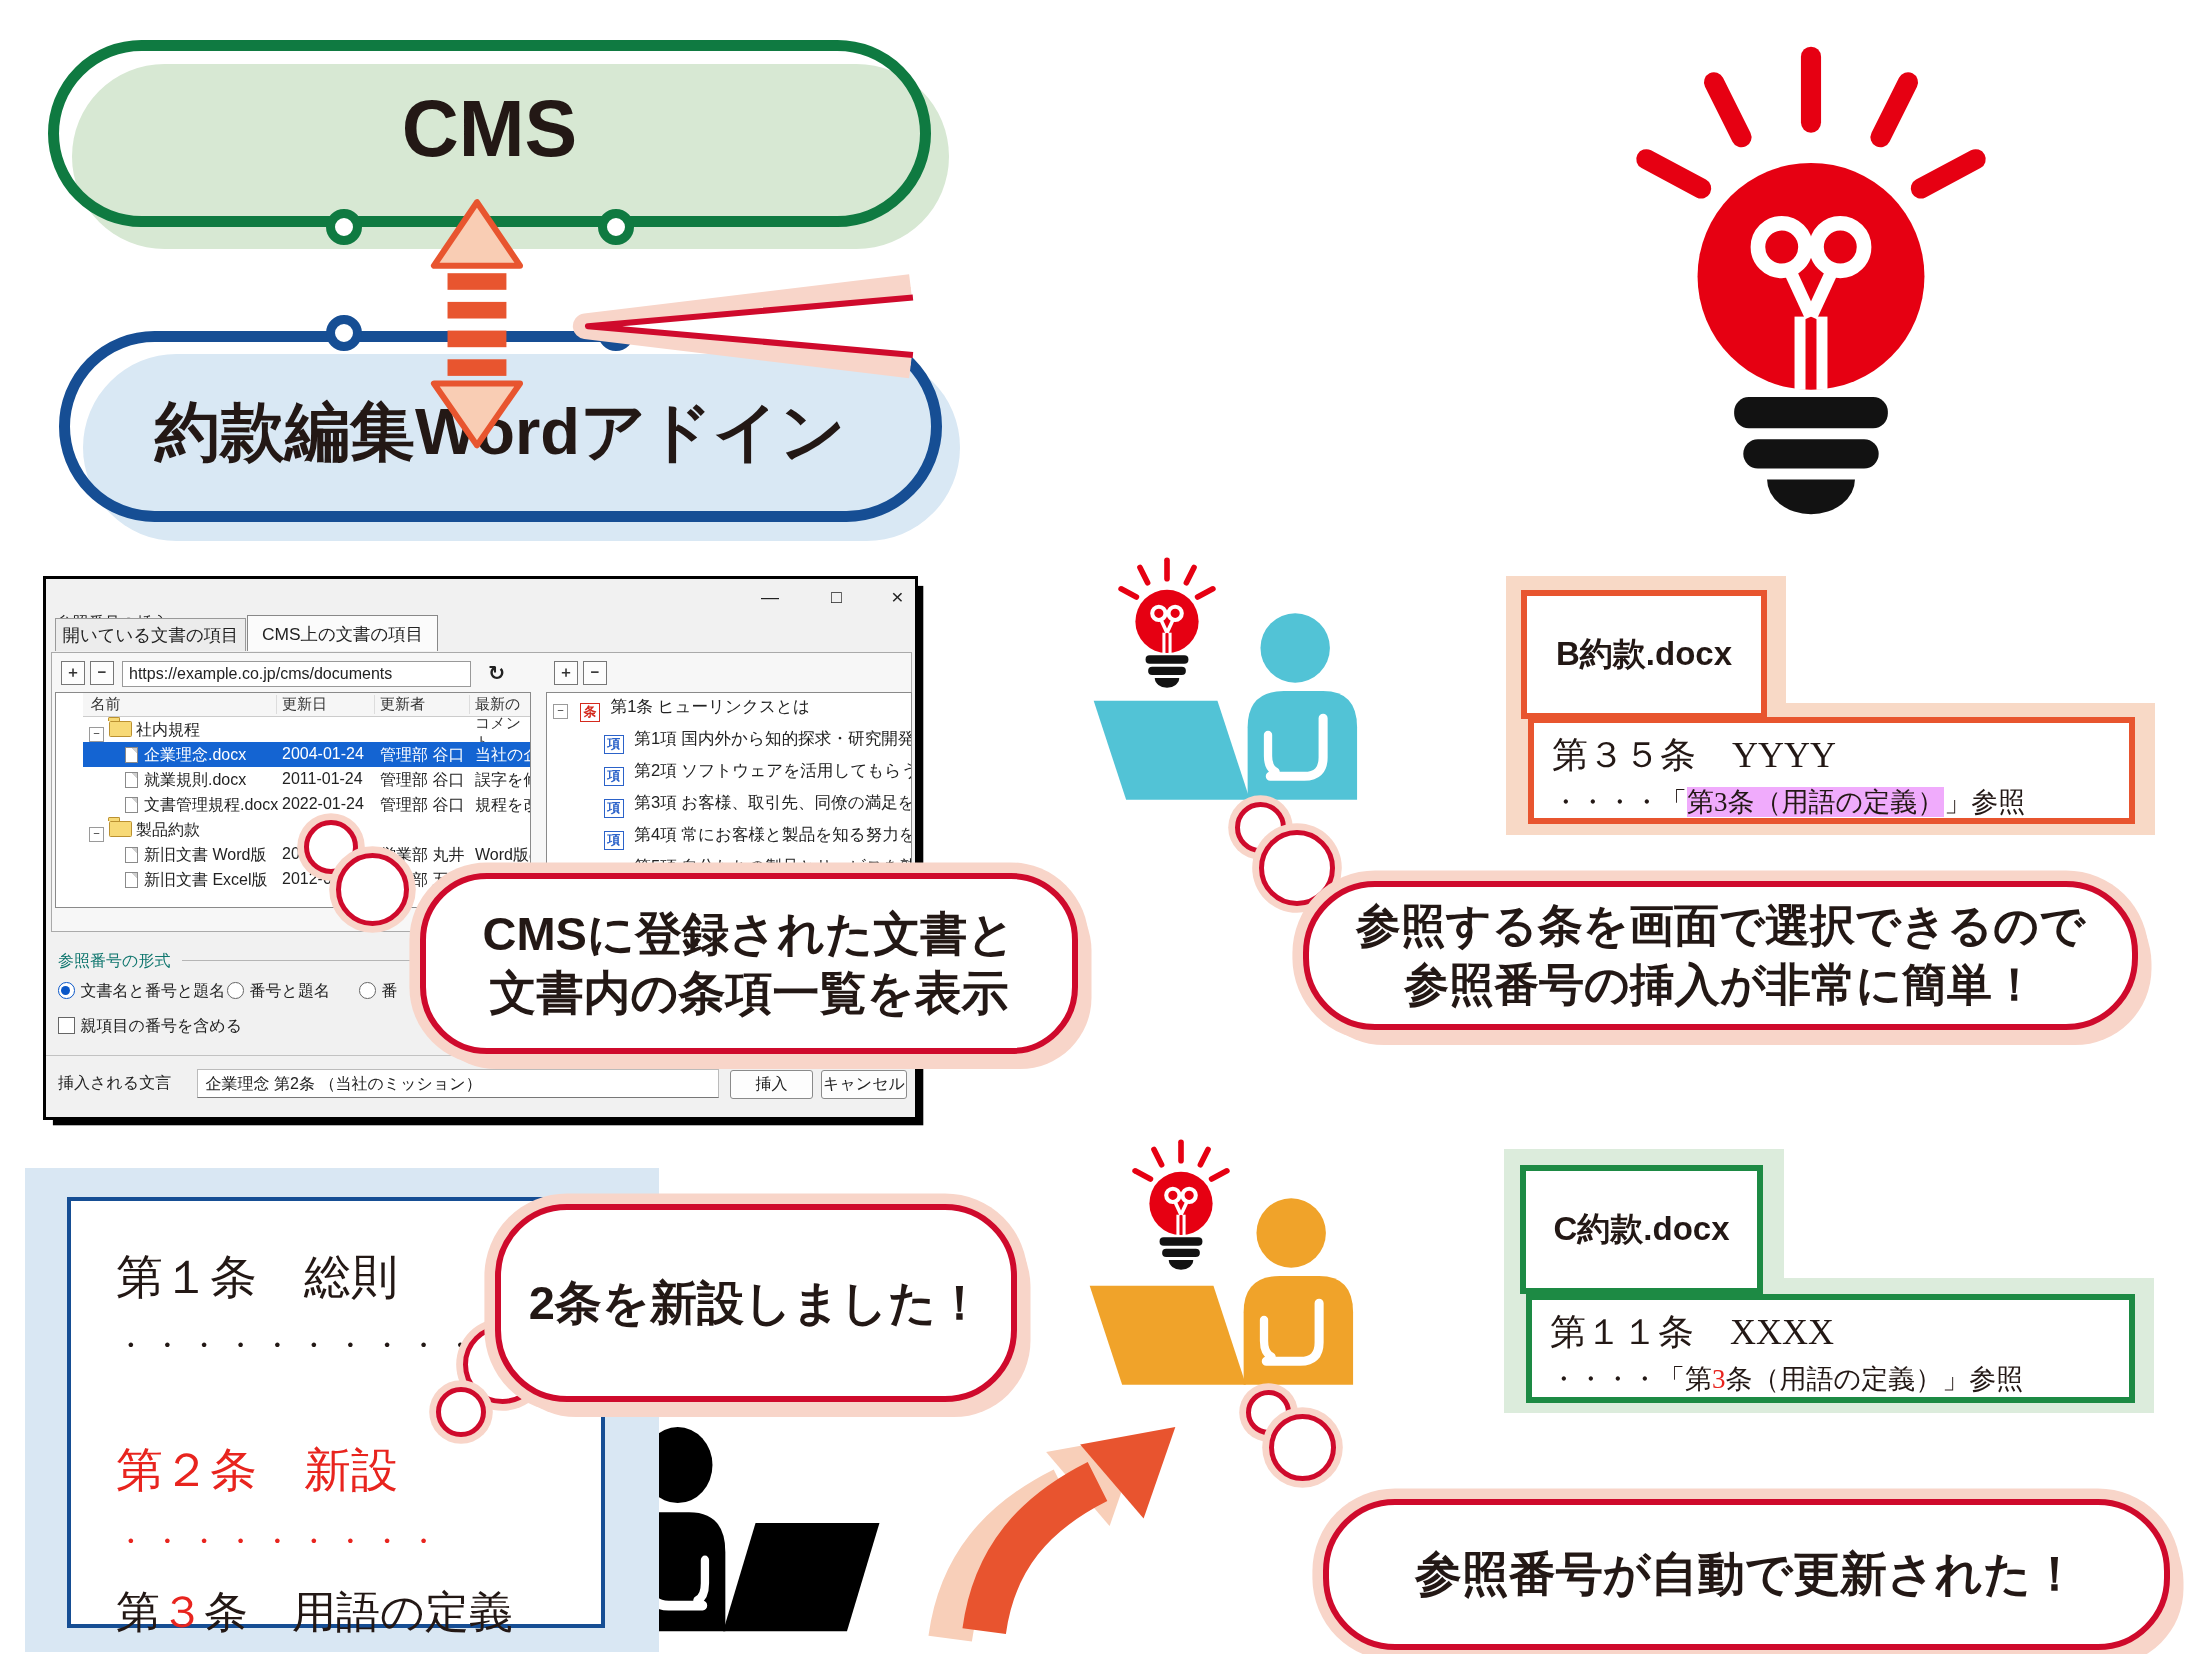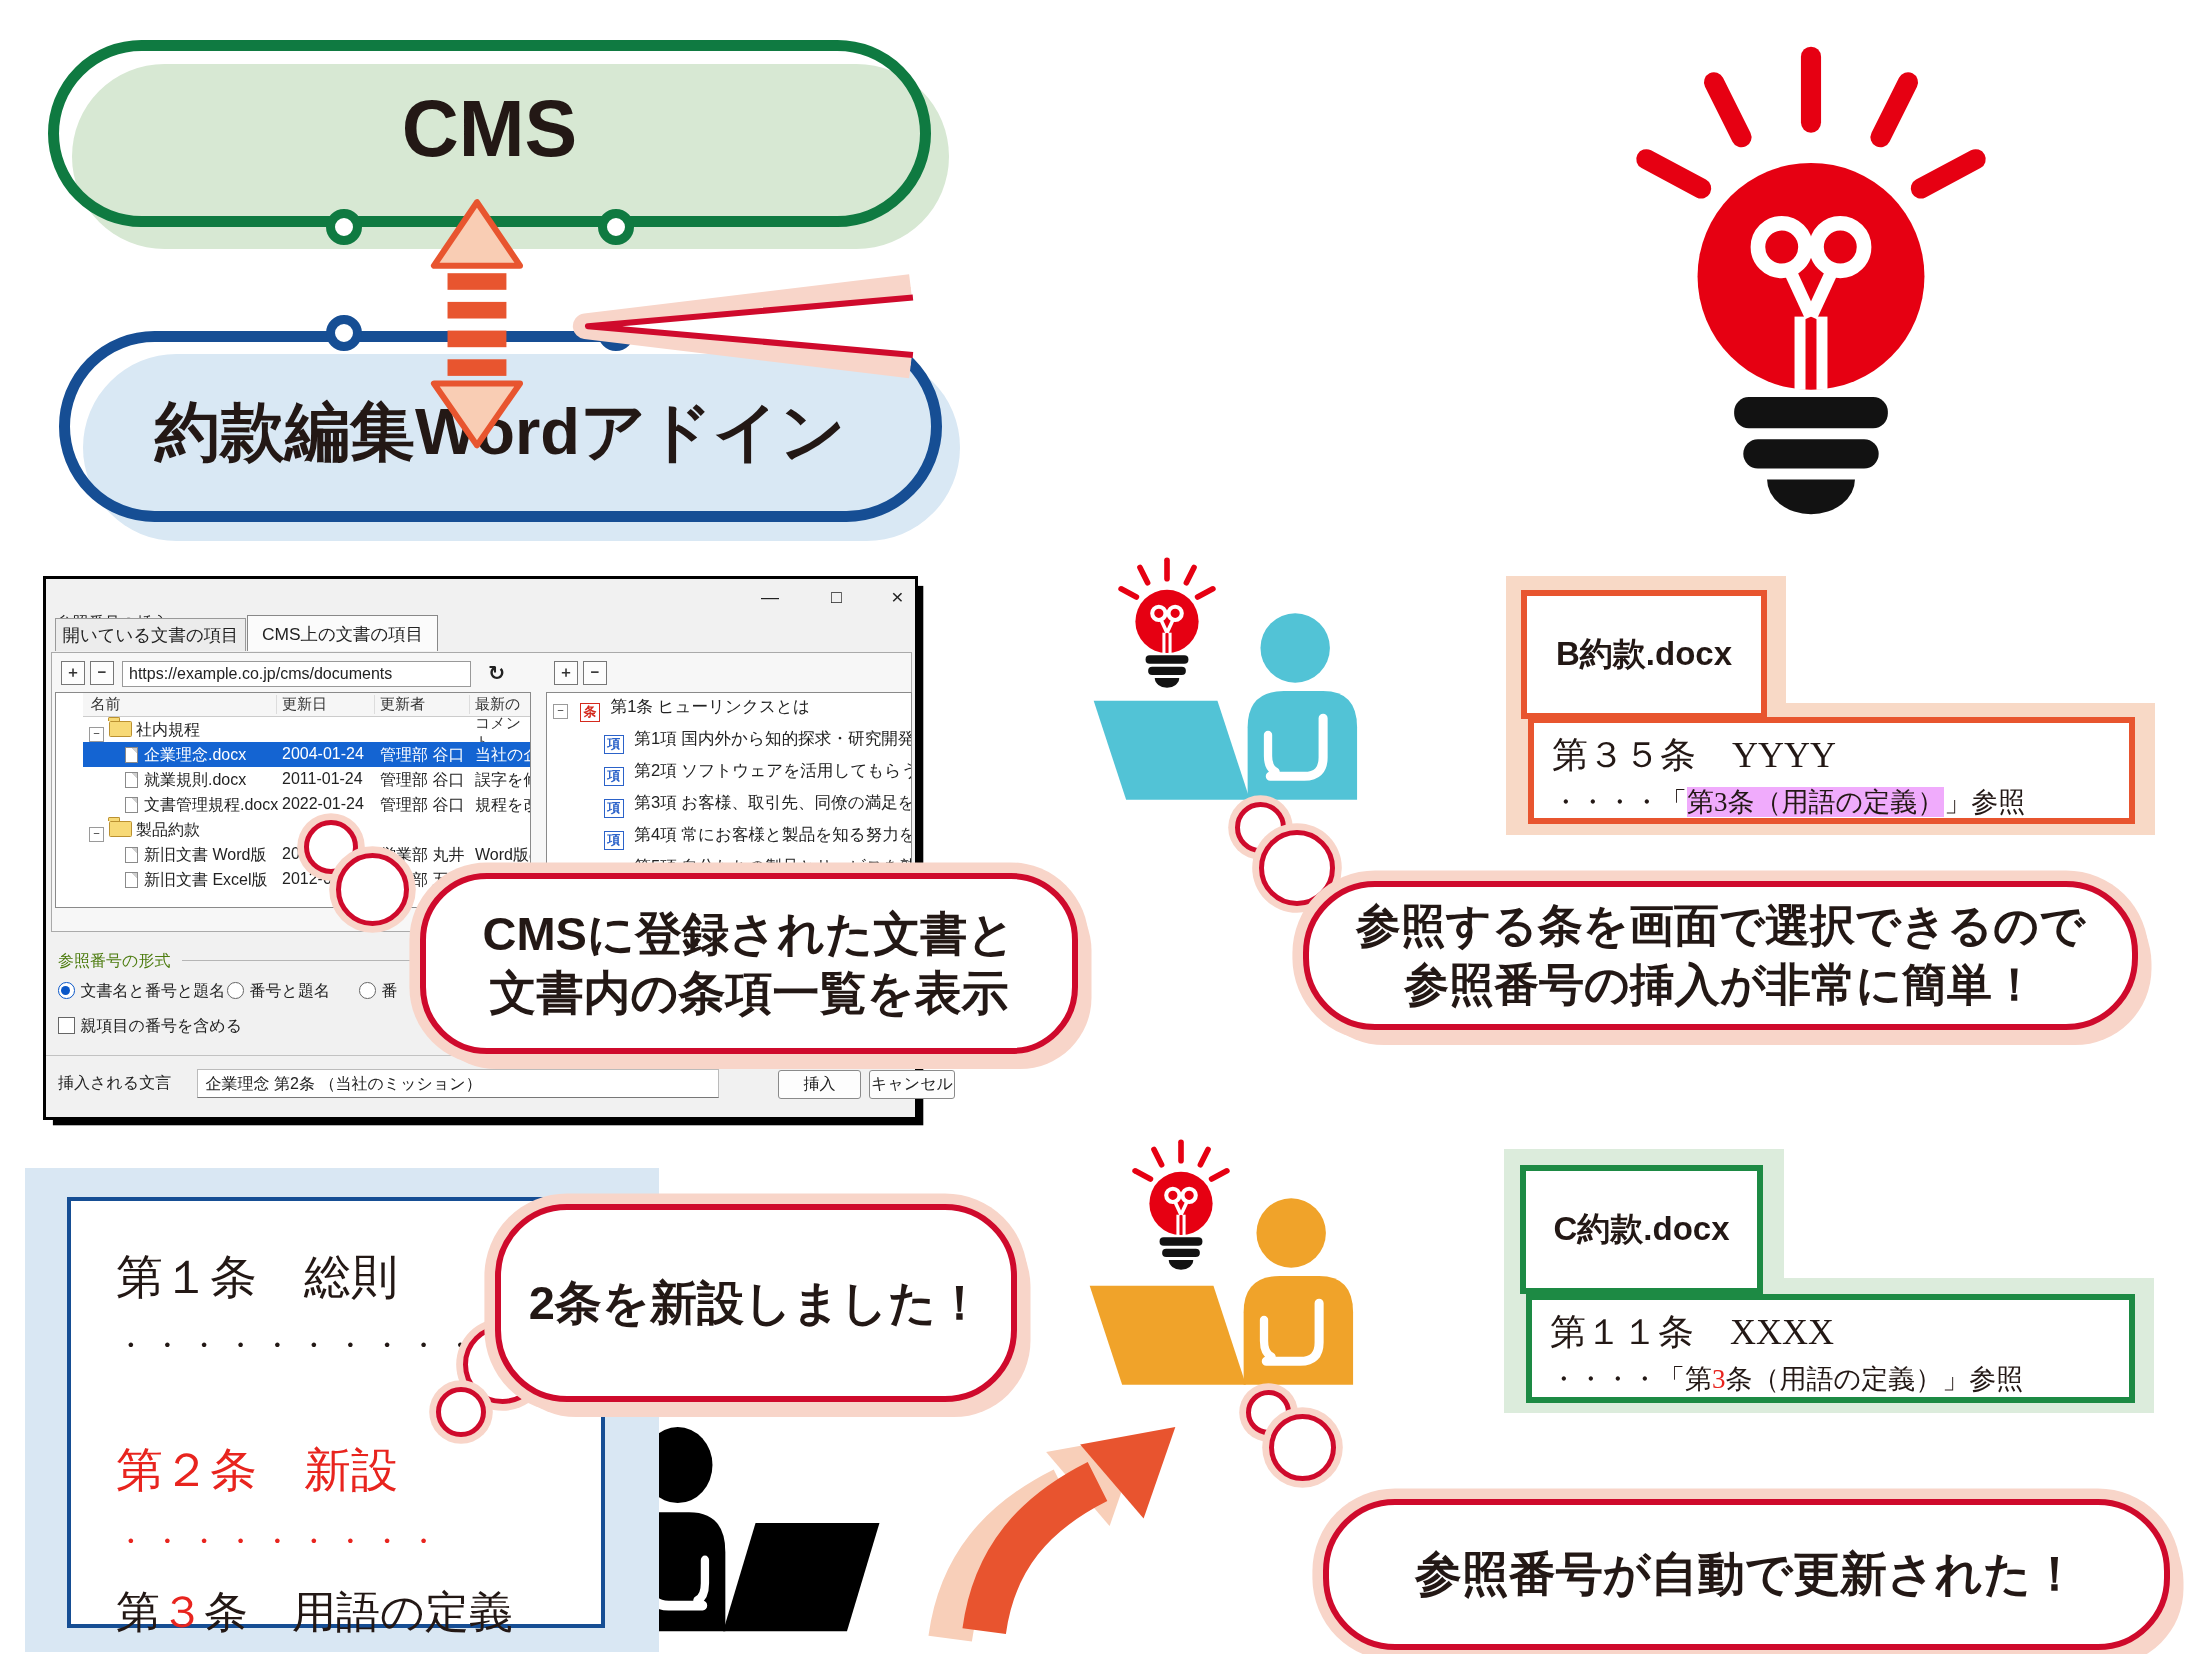--- a/index.html
+++ b/index.html
@@ -66,21 +66,21 @@
   .trow .lbl.sel{background:#1464d2;color:#fff;padding:1.5px 4.5px;}
   .radio{display:inline-block;width:16.6px;height:16.6px;border:1.5px solid #666;border-radius:50%;background:#fff;
         box-sizing:border-box;vertical-align:-3px;margin-right:6px;position:relative;}
   .radio.on{border-color:#0a57c8;}
   .radio.on::after{content:"";position:absolute;left:2.3px;top:2.3px;width:9px;height:9px;border-radius:50%;background:#0a57c8;}
   .cbx{display:inline-block;width:16.6px;height:16.6px;border:1.5px solid #666;background:#fff;box-sizing:border-box;
        vertical-align:-3px;margin-right:6px;}
   .fieldbox{position:absolute;background:#fff;border:0.8px solid #bbb;border-bottom:1.5px solid #777;box-sizing:border-box;
        font-size:16px;padding:3.8px 7.6px;white-space:nowrap;}
   .btn{position:absolute;background:#fdfdfd;border:1.5px solid #8a8a8a;border-radius:3px;box-sizing:border-box;
-       text-align:center;font-size:16px;display:flex;align-items:center;justify-content:center;margin-left:48px;}
+       text-align:center;font-size:16px;display:flex;align-items:center;justify-content:center;}
 
   
   #docL{position:absolute;left:25px;top:1168px;width:634px;height:484px;background:#d9e7f3;z-index:1;}
   #docLin{position:absolute;left:42px;top:29px;width:538px;height:431px;background:#fff;border:4.5px solid #164e94;box-sizing:border-box;}
   #docLin .ln{position:absolute;left:45px;white-space:nowrap;}
   svg{display:block;}
 </style>
 </head>
 <body>
 
@@ -242,21 +242,21 @@
         <span class="badge ko">項</span>
         <span class="lbl">第5項 自分たちの製品とサービスを熟知し、そのすばらしさ</span>
       </div>
       <div class="trow" style="padding:3px 0 0 6px;">
         <span class="exp">＋</span>
         <span class="badge jo" style="margin-left:7.6px;">条</span>
         <span class="lbl sel">第2条 当社のミッション</span>
       </div>
     </div>
 
-    <span class="t" style="left:12px;top:372px;color:#4d7c0f;">参照番号の形式</span>
+    <span class="t" style="left:12px;top:372px;color:#0f766e;">参照番号の形式</span>
     <div class="abs" style="left:136px;top:381px;width:722px;border-top:0.8px solid #b5b5b5;"></div>
     <span class="t" style="left:12px;top:402px;">
       <span class="radio on"></span><span>文書名と番号と題名</span></span>
     <span class="t" style="left:181px;top:402px;">
       <span class="radio"></span><span>番号と題名</span></span>
     <span class="t" style="left:313px;top:402px;">
       <span class="radio"></span><span>番</span></span>
     <span class="t" style="left:12px;top:437px;">
       <span class="cbx"></span><span>親項目の番号を含める</span></span>
 

